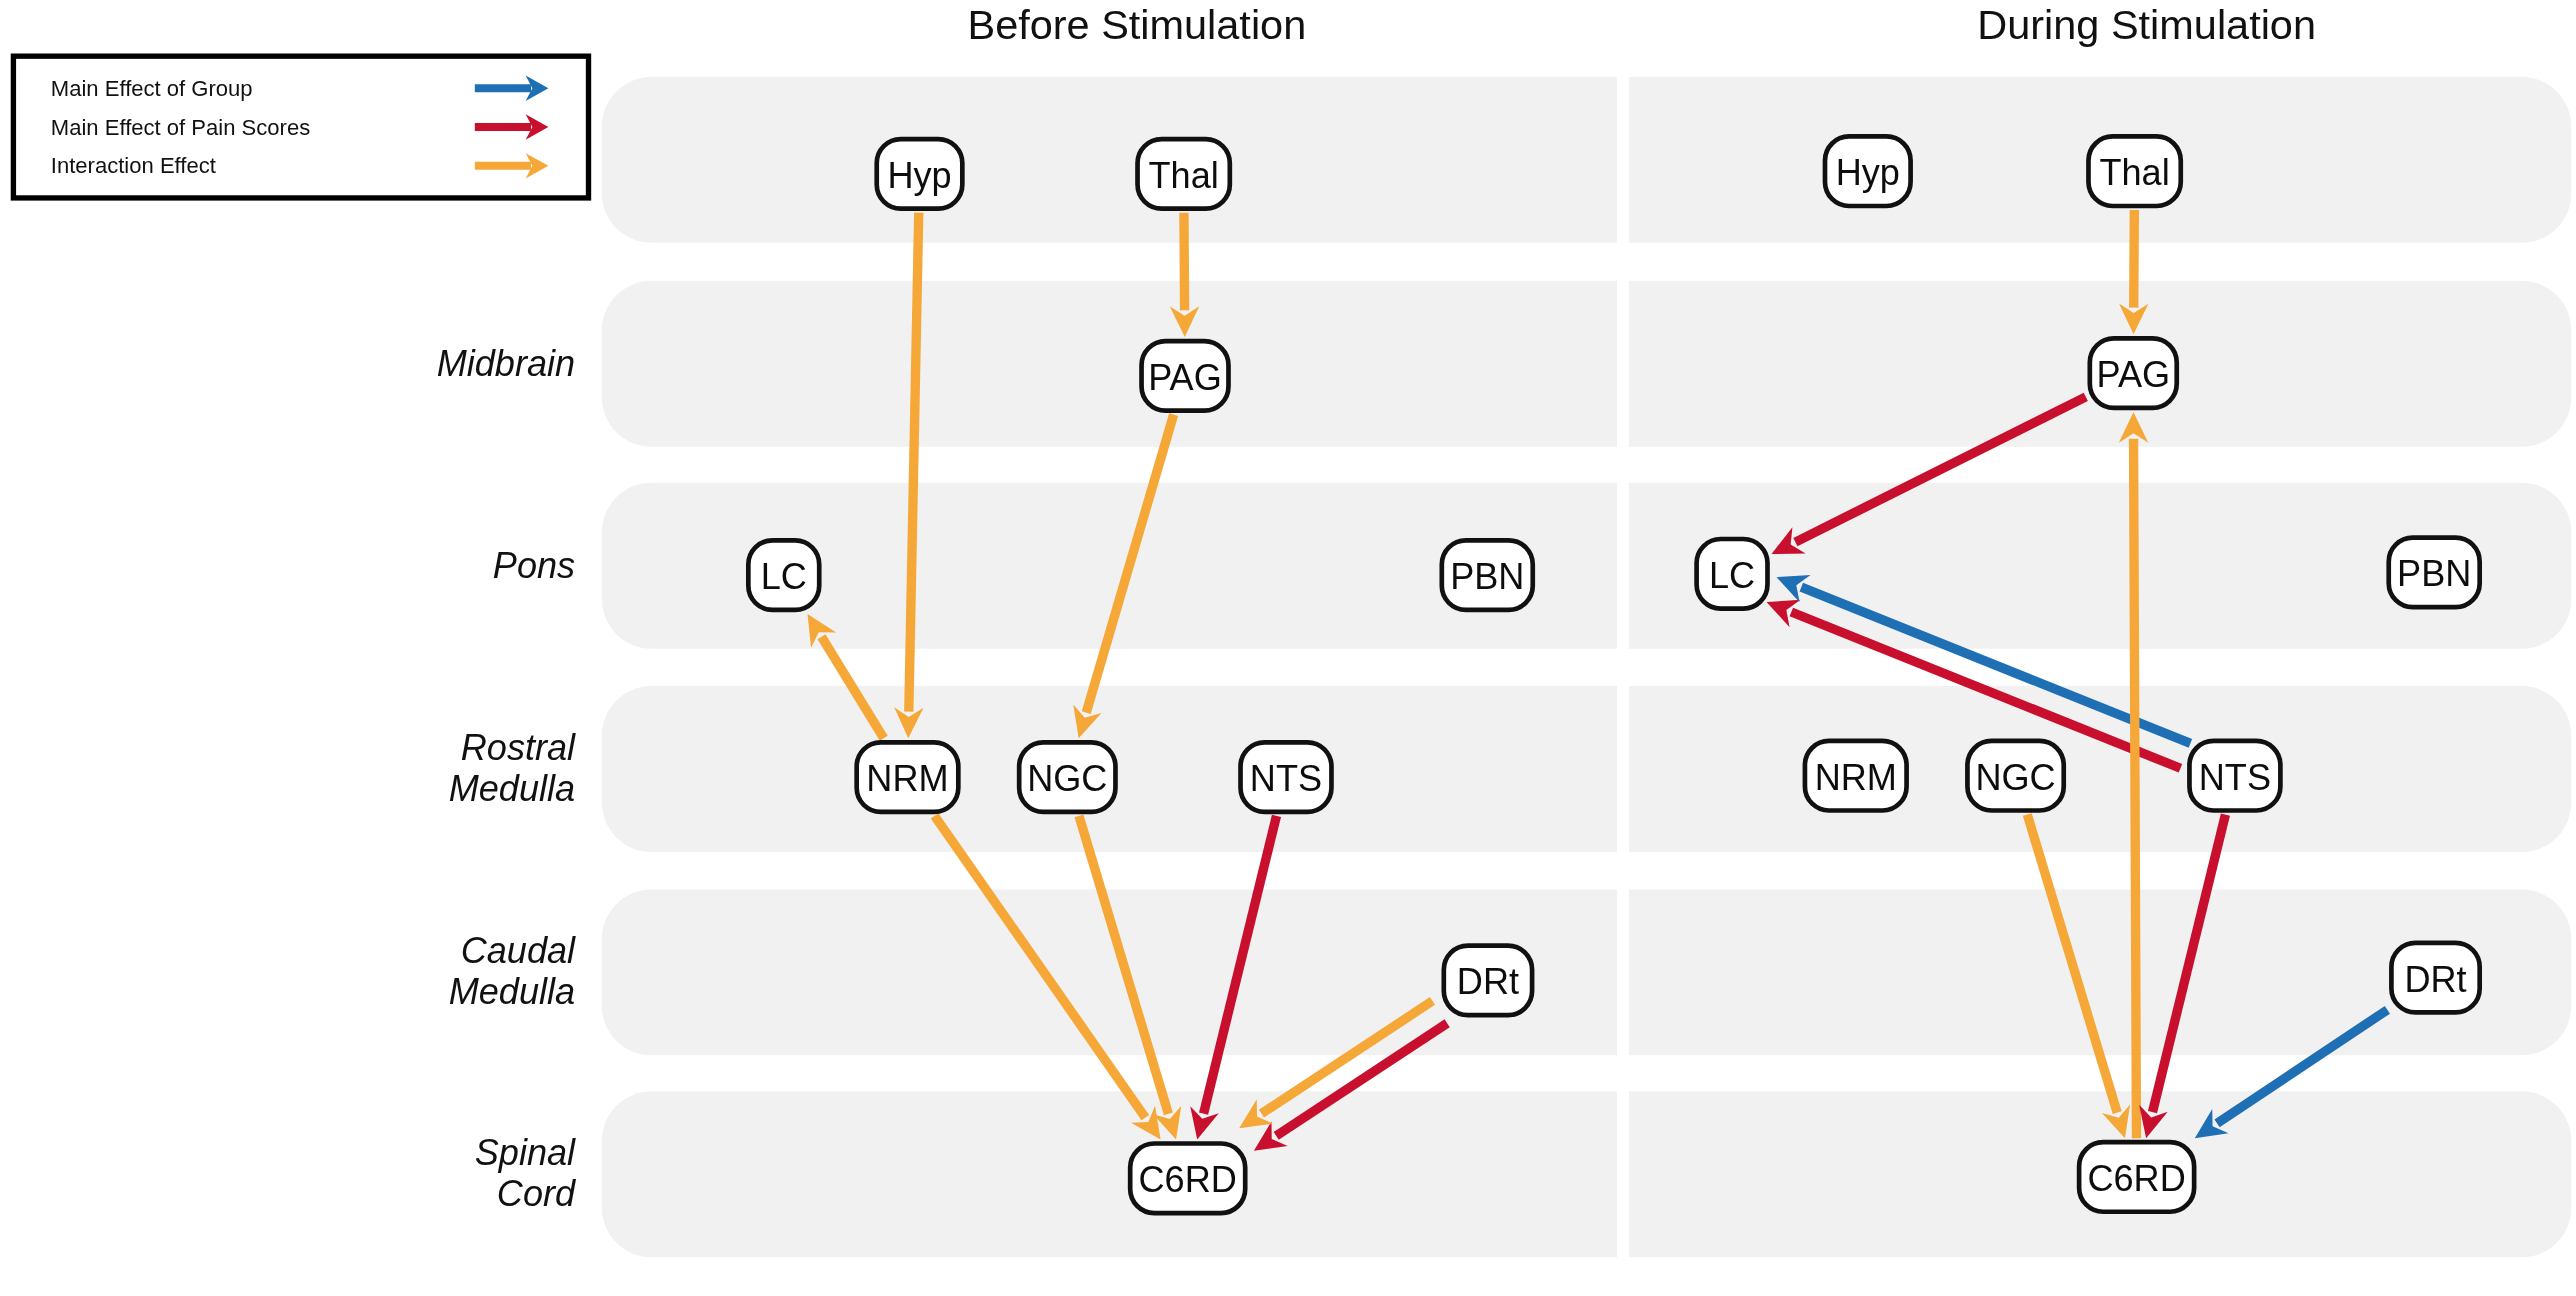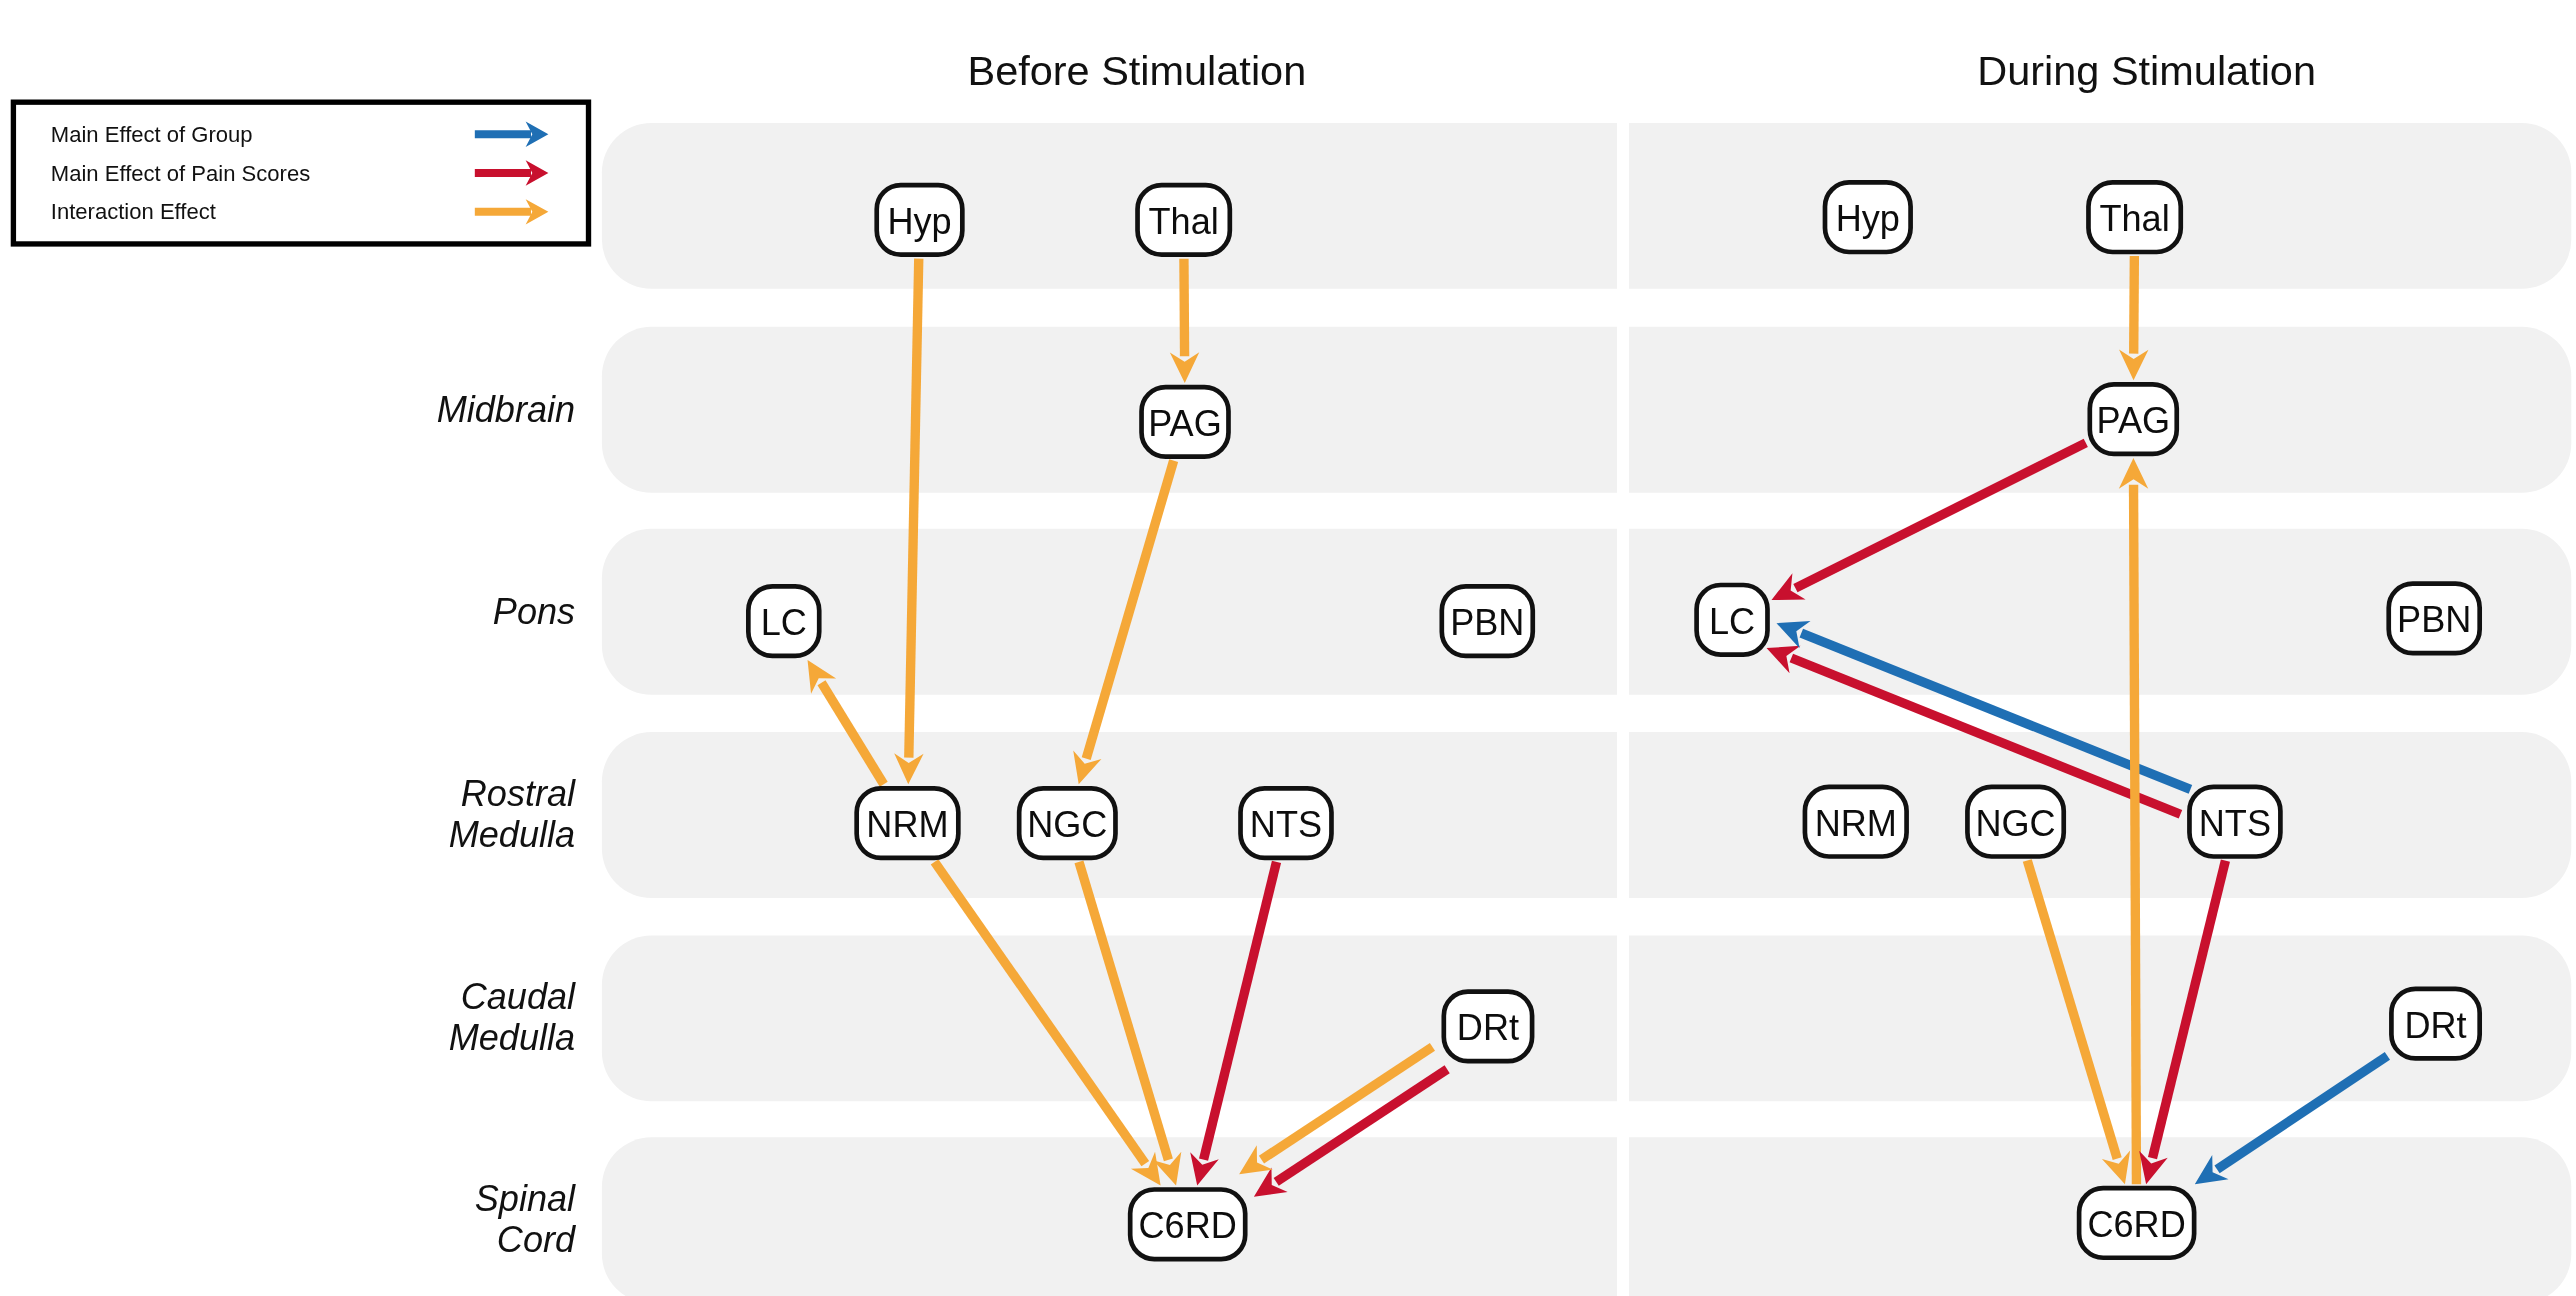--- a/index.html
+++ b/index.html
@@ -1,17 +1,17 @@
 <!DOCTYPE html>
 <html style="font-size:10.7px"><head>
 <meta charset="utf-8">
 <style>
   html,body{margin:0;padding:0;background:#ffffff;}
   body{width:2576px;height:1296px;position:relative;font-family:"Liberation Sans",sans-serif;overflow:hidden;}
-  #root{position:absolute;inset:0;margin-top:46px;}
+  #root{position:absolute;inset:0;}
   svg{display:block;}
   .ttl{font-family:"Liberation Sans",sans-serif;font-size:62px;fill:#111111;text-anchor:middle;}
   .rowlab{font-family:"Liberation Sans",sans-serif;font-size:54px;font-style:italic;fill:#111111;text-anchor:end;}
   .nodetxt{font-family:"Liberation Sans",sans-serif;font-size:54px;fill:#0d0d0d;text-anchor:middle;dominant-baseline:central;}
   .legtxt{font-family:"Liberation Sans",sans-serif;font-size:33px;fill:#111111;dominant-baseline:central;}
   .band{fill:#f1f1f1;}
   .nodebox{fill:#ffffff;stroke:#111111;stroke-width:7;}
   .divider{fill:#ffffff;}
   .legbox{fill:#ffffff;stroke:#000000;stroke-width:8;}
 </style>

